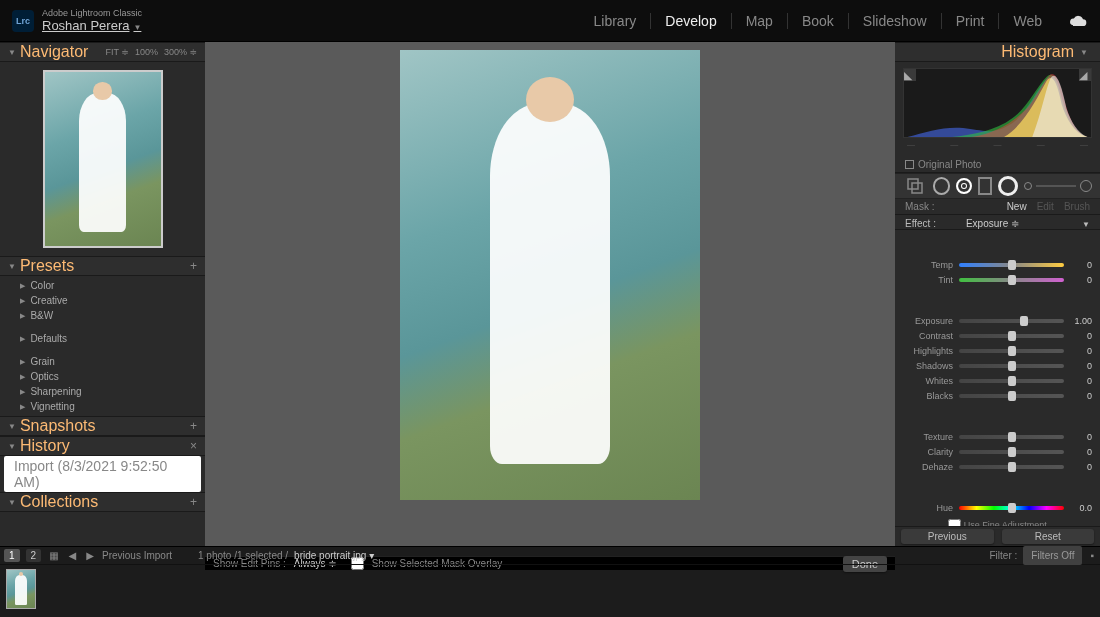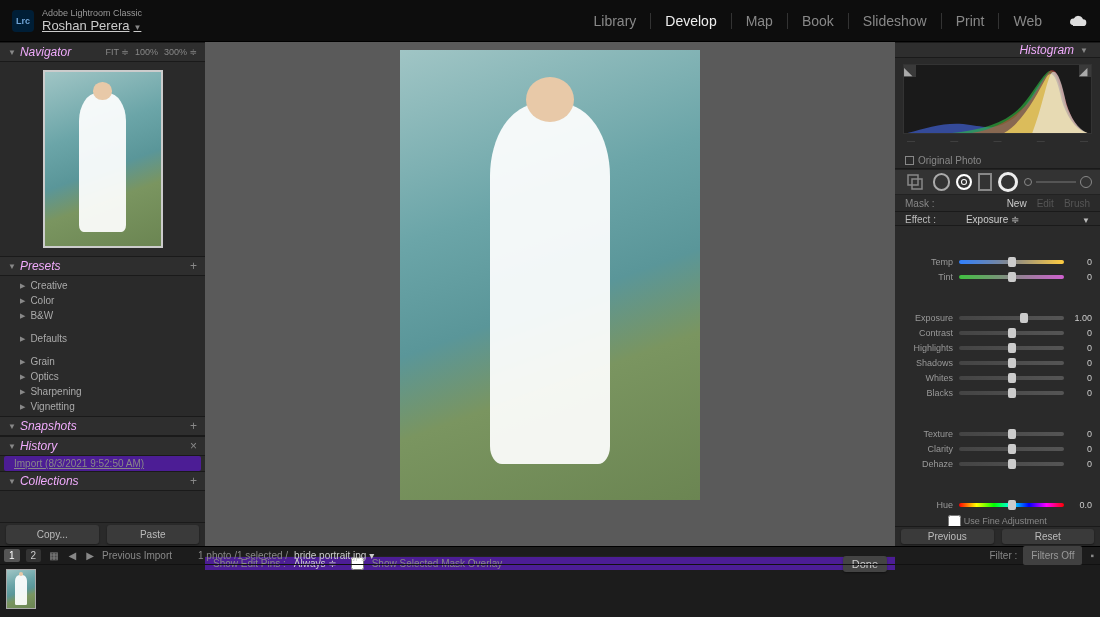--- a/index.html
+++ b/index.html
@@ -19,41 +19,41 @@
 .cloud-icon { margin-left: 12px; width: 20px; height: 14px; }
 
 
 .main { display: flex; height: 504px; }
 .left-panel, .right-panel { width: 205px; background: #2a2a2a; display: flex; flex-direction: column; overflow:hidden; }
 .center { flex: 1; background: #5a5a5a; display:flex; flex-direction:column; }
 
 
 .panel-head { background: #2e2e2e; height: 20px; display: flex; align-items: center; padding: 0 8px; border-top:1px solid #1a1a1a; border-bottom:1px solid #1a1a1a; }
 .panel-head .tri { font-size: 8px; margin-right: 4px; color:#888; }
-.panel-head .title { color: #f0abfc; font-size: 12px; font-style: italic; }
+.panel-head .title { color: #fdba74; font-size: 16px; }
 .panel-head .plus, .panel-head .close { margin-left: auto; color:#888; font-size:12px; cursor:pointer; }
 .panel-head .zoom-opts { margin-left:auto; font-size:9px; color:#888; display:flex; gap:6px; }
 
 
 .nav-thumb-wrap { padding: 8px; display:flex; justify-content:center; }
 .nav-thumb { width: 120px; height: 178px; border: 2px solid #ccc; position:relative; overflow:hidden; }
 .bride-bg { position:absolute; inset:0; background: linear-gradient(160deg,#a0c5c5 0%,#6ba5a8 35%,#5a9699 55%,#7a9560 70%,#6b8552 100%); }
 .bride-fig { position:absolute; left:30%; top:12%; width:40%; height:80%; background:rgba(255,255,255,0.92); border-radius:40% 40% 10% 10%/20% 20% 5% 5%; }
 .bride-head { position:absolute; left:42%; top:6%; width:16%; height:10%; background:#e8c9a8; border-radius:50%; }
 
 
 .tree { padding: 2px 0; }
 .tree-item { padding: 2px 8px 2px 20px; font-size: 10px; color: #aaa; display:flex; align-items:center; cursor:pointer; }
 .tree-item::before { content:"▶"; font-size:7px; margin-right:5px; color:#888; }
-.history-entry { padding: 2px 10px; font-size: 10px; color:#888; background:#4c1d95; margin:0 4px; border-radius:2px;text-decoration:underline; }
+.history-entry { padding: 2px 10px; font-size: 14px; color:#888; background:#ffffff; margin:0 4px; border-radius:2px; }
 
 
 .canvas-area { flex:1; display:flex; align-items:center; justify-content:center; padding:8px; }
 .main-image { width: 300px; height: 450px; position:relative; overflow:hidden; }
-.center-bar { height: 14px; background:#4c1d95; border-top:1px solid #222; display:flex; align-items:center; padding: 0 8px; font-size:10px; color:#888; gap:8px;margin-top:48px; }
+.center-bar { height: 14px; background:#000000; border-top:1px solid #222; display:flex; align-items:center; padding: 0 8px; font-size:10px; color:#888; gap:8px;margin-top:48px; }
 .center-bar .always { color:#ccc; }
 .center-bar .done-btn { margin-left:auto; padding:2px 9px; background:#444; border-radius:3px; color:#ccc; font-size:11px; cursor:pointer; box-shadow: 0 1px 2px rgba(0,0,0,0.4); }
 .center-bar input[type=checkbox]{ margin-left:6px; }
 
 
 .histo-wrap { padding: 6px 8px; }
 .histo { width: 100%; height: 70px; background:#1a1a1a; border:1px solid #333; position:relative; overflow:hidden; }
 .histo-corner { position:absolute; width:12px; height:12px; background:rgba(80,80,80,0.6); }
 .histo-corner.tl { top:0; left:0; }
 .histo-corner.tr { top:0; right:0; }
@@ -154,22 +154,22 @@
           <div class="bride-head"></div>
       </div>
     </div>
 
     <div class="panel-head">
       <span class="tri">▼</span>
         <span class="title">Presets</span>
       <span class="plus">+</span>
     </div>
     <div class="tree">
+      <div class="tree-item">Color</div>
       <div class="tree-item">Creative</div>
-      <div class="tree-item">Color</div>
       <div class="tree-item">B&amp;W</div>
       <div style="height:8px"></div>
       <div class="tree-item">Defaults</div>
       <div style="height:8px"></div>
       <div class="tree-item">Grain</div>
       <div class="tree-item">Optics</div>
       <div class="tree-item">Sharpening</div>
       <div class="tree-item">Vignetting</div>
     </div>
 
@@ -185,24 +185,20 @@
       <span class="close">×</span>
     </div>
     <div class="history-entry">Import (8/3/2021 9:52:50 AM)</div>
 
     <div class="panel-head">
       <span class="tri">▼</span>
         <span class="title">Collections</span>
       <span class="plus">+</span>
     </div>
     <div style="flex:1"></div>
-    <div class="panel-actions">
-      <div class="btn">Copy...</div>
-      <div class="btn">Paste</div>
-    </div>
   </div>
 
   <div class="center">
     <div class="canvas-area">
       <div class="main-image">
         <div class="bride-bg"></div>
           <div class="bride-fig"></div>
           <div class="bride-head"></div>
       </div>
     </div>

